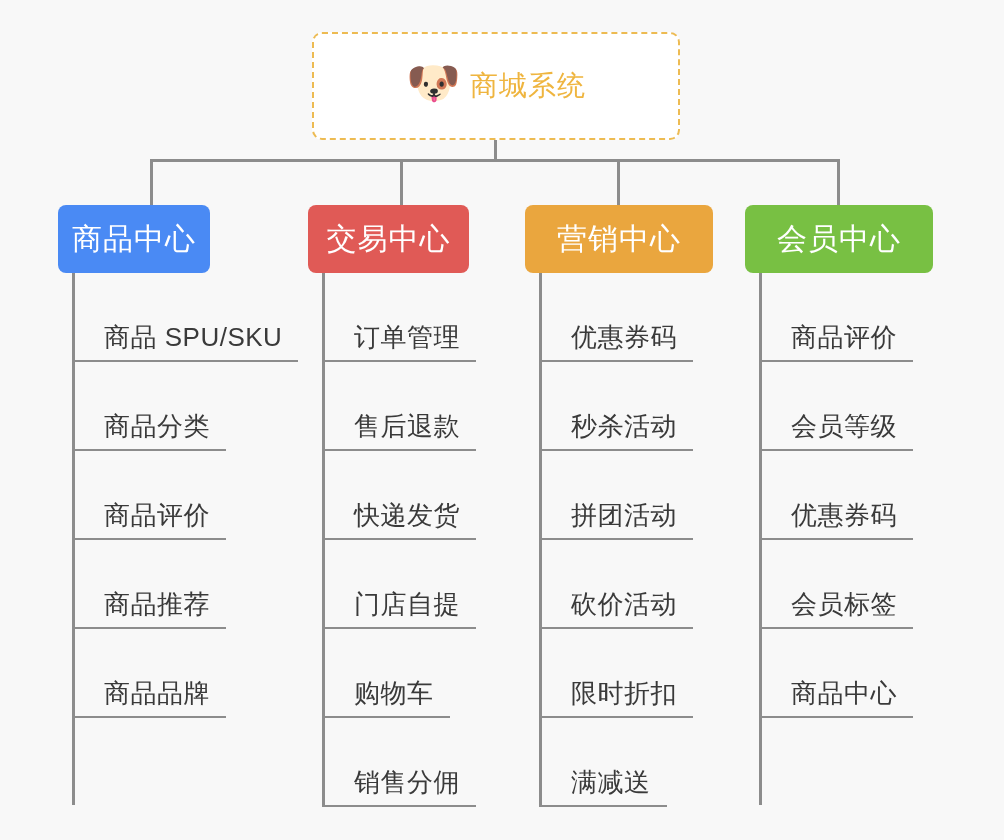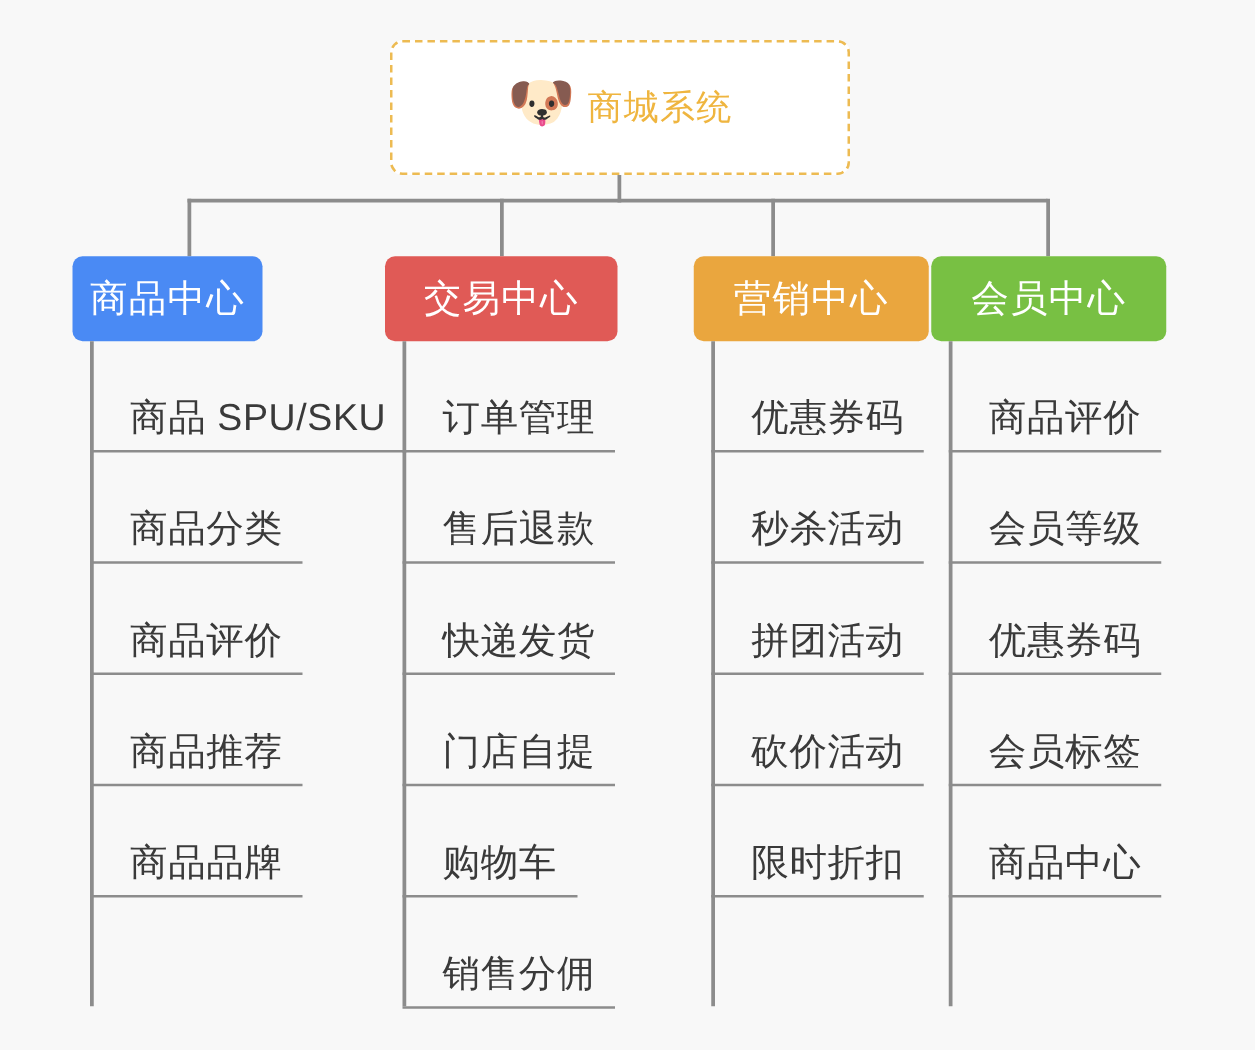--- a/index.html
+++ b/index.html
@@ -110,21 +110,21 @@
     display: flex;
     align-items: flex-end;
   }
   .leaf-inner {
     position: relative;
     padding: 0 16px 7px 32px;
     border-bottom: 2px solid #8c8c8c;
     margin-left: 0;
   }
   .leaf-label {
-    font-size: 30px;
+    font-size: 26px;
     color: #3a3a3a;
     white-space: nowrap;
     letter-spacing: 0.5px;
     line-height: 1.2;
   }
 </style>
 </head>
 <body>
 
 <div id="canvas">
@@ -162,21 +162,21 @@
           </div>
           <div class="leaf">
             <div class="leaf-inner"><span class="leaf-label">商品推荐</span></div>
           </div>
           <div class="leaf">
             <div class="leaf-inner"><span class="leaf-label">商品品牌</span></div>
           </div>
         </div>
       </div>
       <div class="column" style="left: 308px; width: 186px;">
-        <div class="cat-box" style="background: rgb(224, 90, 86); width: 186px;">
+        <div class="cat-box" style="background: rgb(224, 90, 86); width: 161px;">
           <span>交易中心</span>
         </div>
         <div class="leaf-wrap">
           <div class="spine" style="height: 532px;"></div>
           <div class="leaf">
             <div class="leaf-inner"><span class="leaf-label">订单管理</span></div>
           </div>
           <div class="leaf">
             <div class="leaf-inner"><span class="leaf-label">售后退款</span></div>
           </div>
@@ -187,40 +187,43 @@
             <div class="leaf-inner"><span class="leaf-label">门店自提</span></div>
           </div>
           <div class="leaf">
             <div class="leaf-inner"><span class="leaf-label">购物车</span></div>
           </div>
           <div class="leaf">
             <div class="leaf-inner"><span class="leaf-label">销售分佣</span></div>
           </div>
         </div>
       </div>
-      <div class="column" style="left: 555px; width: 188px;">
+      <div class="column" style="left: 525px; width: 188px;">
         <div class="cat-box" style="background: rgb(234, 166, 62); width: 188px;">
           <span>营销中心</span>
         </div>
         <div class="leaf-wrap">
           <div class="spine" style="height: 532px;"></div>
           <div class="leaf">
             <div class="leaf-inner"><span class="leaf-label">优惠券码</span></div>
           </div>
           <div class="leaf">
             <div class="leaf-inner"><span class="leaf-label">秒杀活动</span></div>
           </div>
           <div class="leaf">
             <div class="leaf-inner"><span class="leaf-label">拼团活动</span></div>
           </div>
           <div class="leaf">
             <div class="leaf-inner"><span class="leaf-label">砍价活动</span></div>
           </div>
           <div class="leaf">
             <div class="leaf-inner"><span class="leaf-label">限时折扣</span></div>
+          </div>
+          <div class="leaf">
+            <div class="leaf-inner"><span class="leaf-label">满减送</span></div>
           </div>
         </div>
       </div>
       <div class="column" style="left: 745px; width: 188px;">
         <div class="cat-box" style="background: rgb(120, 192, 67); width: 188px;">
           <span>会员中心</span>
         </div>
         <div class="leaf-wrap">
           <div class="spine" style="height: 532px;"></div>
           <div class="leaf">

